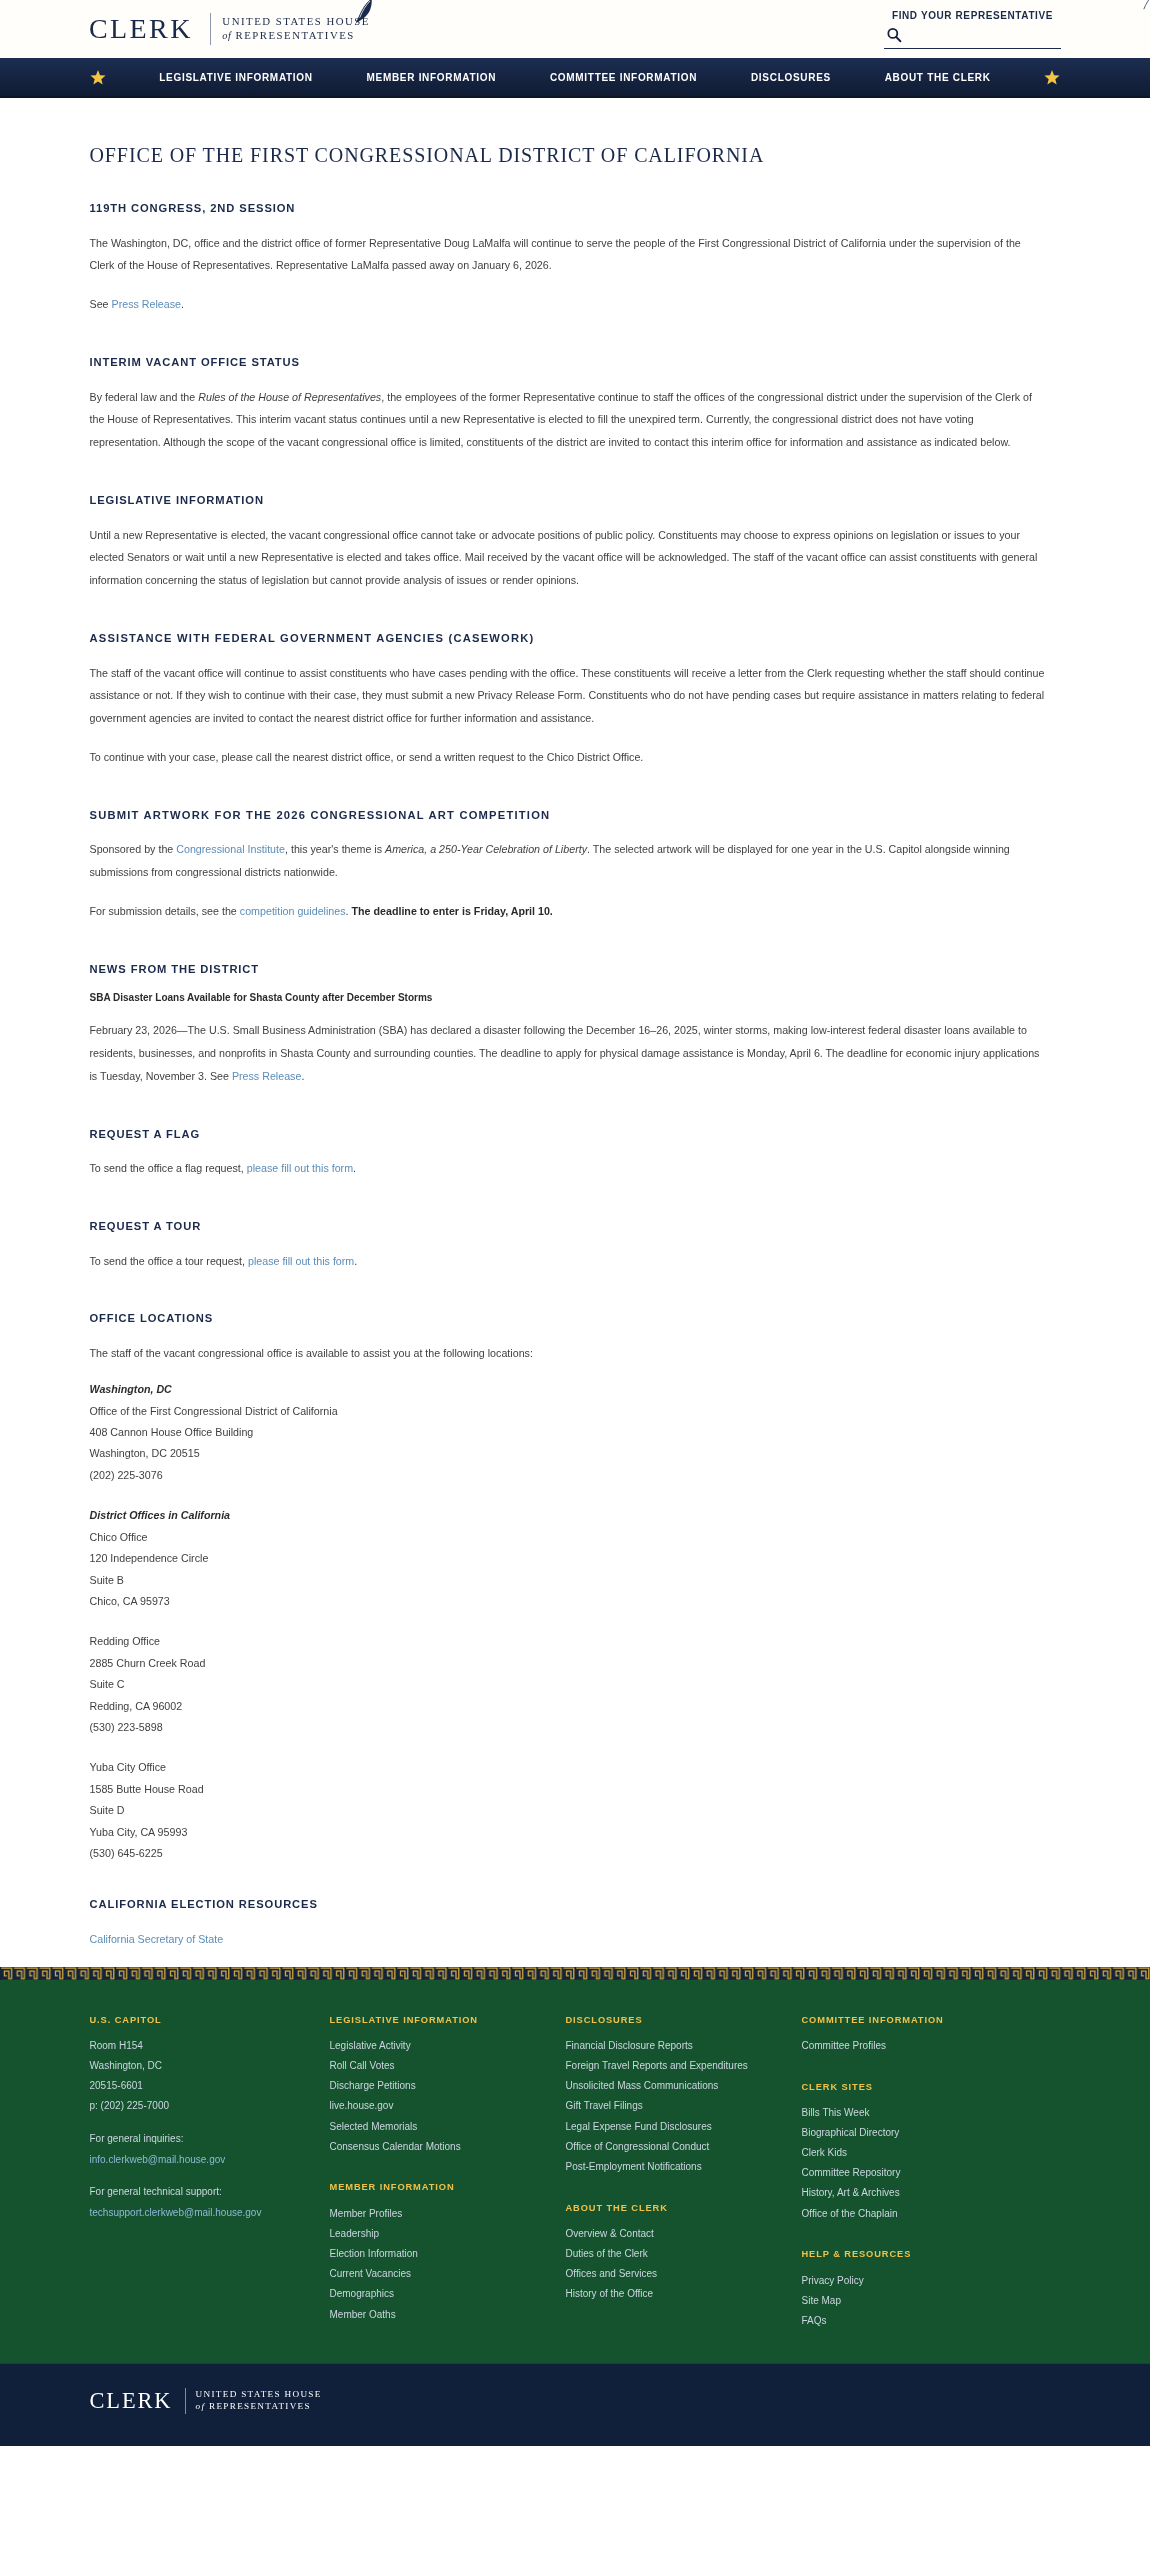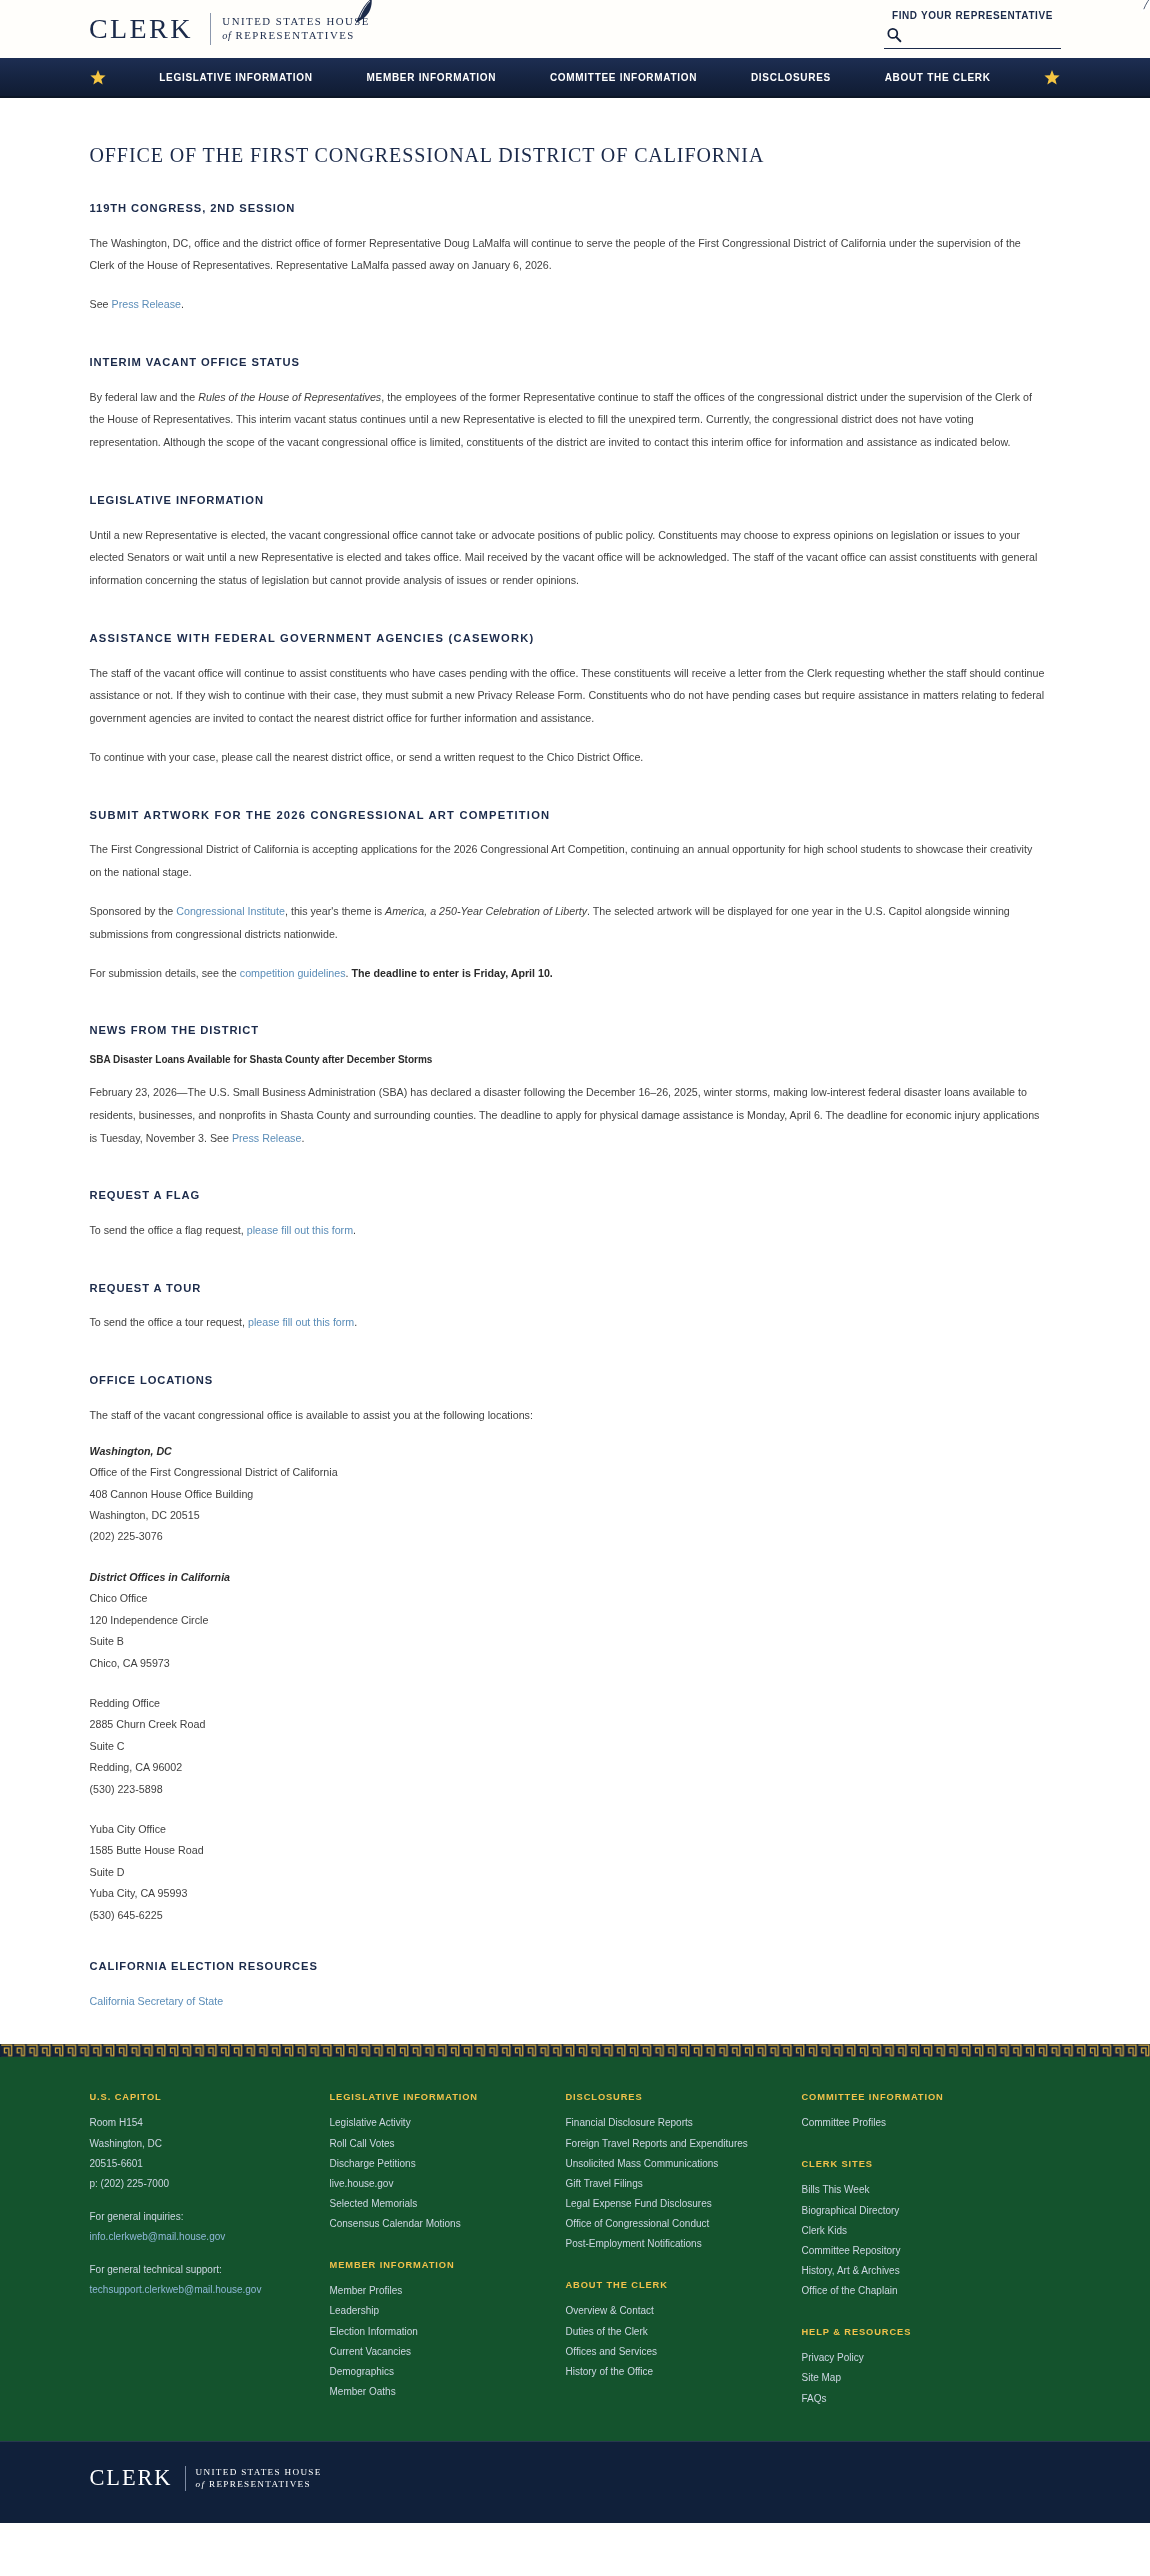--- a/index.html
+++ b/index.html
@@ -126,21 +126,21 @@
     font-weight: bold;
     letter-spacing: 0.7px;
     cursor: pointer;
     white-space: nowrap;
   }
 
   
   main {
     width: 971px;
     margin: 0 auto;
-    padding: 46px 0 32px 0;
+    padding: 46px 0 16px 0;
   }
   .page-title {
     font-family: "Liberation Serif", serif;
     font-size: 20px;
     font-weight: normal;
     letter-spacing: 0.9px;
     color: #1b2a4a;
     margin-bottom: 35px;
   }
   h2.section {
@@ -319,21 +319,20 @@
 
   <div class="sec-gap"></div>
 
   <h2 class="section wide">ASSISTANCE WITH FEDERAL GOVERNMENT AGENCIES (CASEWORK)</h2>
   <p class="body">The staff of the vacant office will continue to assist constituents who have cases pending with the office. These constituents will receive a letter from the Clerk requesting whether the staff should continue assistance or not. If they wish to continue with their case, they must submit a new Privacy Release Form. Constituents who do not have pending cases but require assistance in matters relating to federal government agencies are invited to contact the nearest district office for further information and assistance.</p>
   <p class="body">To continue with your case, please call the nearest district office, or send a written request to the Chico District Office.</p>
 
   <div class="sec-gap"></div>
 
   <h2 class="section wide">SUBMIT ARTWORK FOR THE 2026 CONGRESSIONAL ART COMPETITION</h2>
-  <p class="body">The First Congressional District of California is accepting applications for the 2026 Congressional Art Competition, continuing an annual opportunity for high school students to showcase their creativity on the national stage.</p>
   <p class="body">
     <span>Sponsored by the </span><a class="link" href="#">Congressional Institute</a><span>, this year's theme is </span><em class="it">America, a 250-Year Celebration of Liberty</em><span>. The selected artwork will be displayed for one year in the U.S. Capitol alongside winning submissions from congressional districts nationwide.</span>
   </p>
   <p class="body">
     <span>For submission details, see the </span><a class="link" href="#">competition guidelines</a><span>. </span><strong class="bd">The deadline to enter is Friday, April 10.</strong>
   </p>
 
   <div class="sec-gap"></div>
 
   <h2 class="section">NEWS FROM THE DISTRICT</h2>

